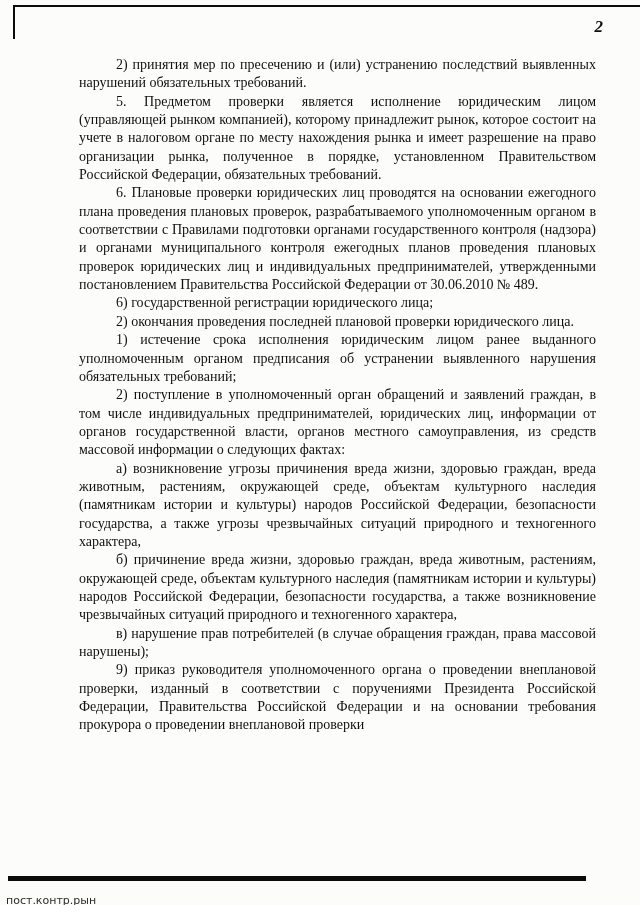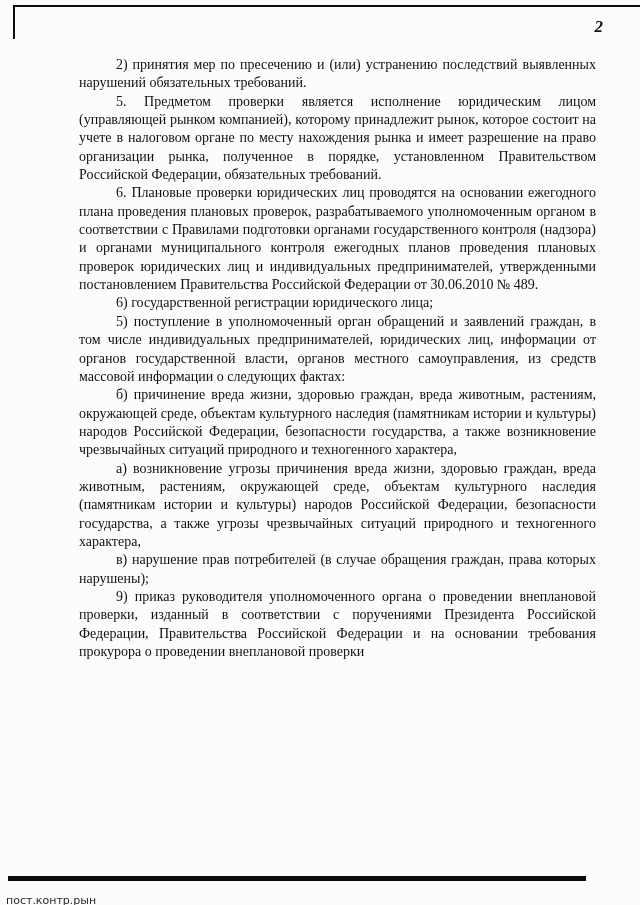--- a/index.html
+++ b/index.html
@@ -60,20 +60,22 @@
 <div class="scan-artifact artifact-left-line"></div>
 <div class="scan-artifact artifact-bottom-bar"></div>
 
 <div class="page-number">2</div>
 
 <div class="content">
   <p>2) принятия мер по пресечению и (или) устранению последствий выявленных нарушений обязательных требований.</p>
   <p>5. Предметом проверки является исполнение юридическим лицом (управляющей рынком компанией), которому принадлежит рынок, которое состоит на учете в налоговом органе по месту нахождения рынка и имеет разрешение на право организации рынка, полученное в порядке, установленном Правительством Российской Федерации, обязательных требований.</p>
   <p>6. Плановые проверки юридических лиц проводятся на основании ежегодного плана проведения плановых проверок, разрабатываемого уполномоченным органом в соответствии с Правилами подготовки органами государственного контроля (надзора) и органами муниципального контроля ежегодных планов проведения плановых проверок юридических лиц и индивидуальных предпринимателей, утвержденными постановлением Правительства Российской Федерации от 30.06.2010 № 489.</p>
   <p>6) государственной регистрации юридического лица;</p>
-  <p>5) поступление в уполномоченный орган обращений и заявлений граждан, в том числе индивидуальных предпринимателей, юридических лиц, информации от органов государственной власти, органов местного самоуправления, из средств массовой информации о следующих фактах:</p>
+  <p>2) окончания проведения последней плановой проверки юридического лица.</p>
+  <p>1) истечение срока исполнения юридическим лицом ранее выданного уполномоченным органом предписания об устранении выявленного нарушения обязательных требований;</p>
+  <p>2) поступление в уполномоченный орган обращений и заявлений граждан, в том числе индивидуальных предпринимателей, юридических лиц, информации от органов государственной власти, органов местного самоуправления, из средств массовой информации о следующих фактах:</p>
+  <p>а) возникновение угрозы причинения вреда жизни, здоровью граждан, вреда животным, растениям, окружающей среде, объектам культурного наследия (памятникам истории и культуры) народов Российской Федерации, безопасности государства, а также угрозы чрезвычайных ситуаций природного и техногенного характера,</p>
   <p>б) причинение вреда жизни, здоровью граждан, вреда животным, растениям, окружающей среде, объектам культурного наследия (памятникам истории и культуры) народов Российской Федерации, безопасности государства, а также возникновение чрезвычайных ситуаций природного и техногенного характера,</p>
-  <p>а) возникновение угрозы причинения вреда жизни, здоровью граждан, вреда животным, растениям, окружающей среде, объектам культурного наследия (памятникам истории и культуры) народов Российской Федерации, безопасности государства, а также угрозы чрезвычайных ситуаций природного и техногенного характера,</p>
-  <p>в) нарушение прав потребителей (в случае обращения граждан, права которых нарушены);</p>
+  <p>в) нарушение прав потребителей (в случае обращения граждан, права массовой нарушены);</p>
   <p>9) приказ руководителя уполномоченного органа о проведении внеплановой проверки, изданный в соответствии с поручениями Президента Российской Федерации, Правительства Российской Федерации и на основании требования прокурора о проведении внеплановой проверки</p>
 </div>
 
 <div class="footer-code">пост.контр.рын</div>
 
 </body></html>

